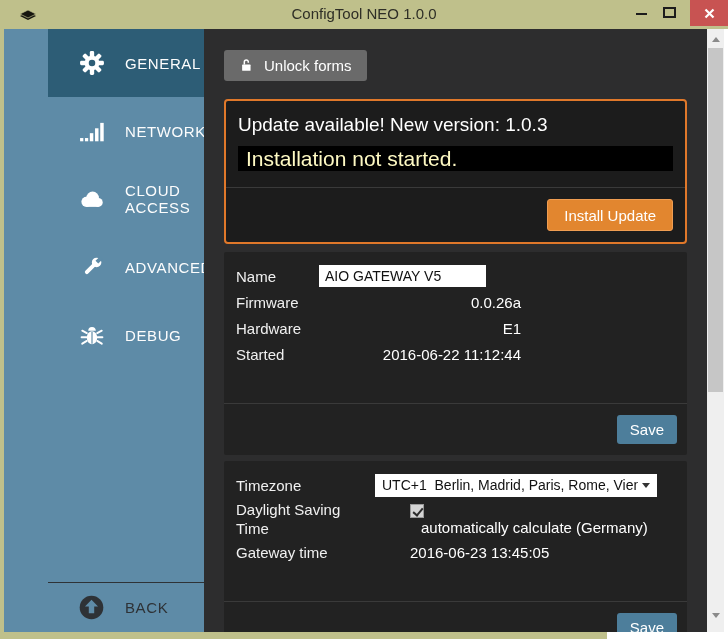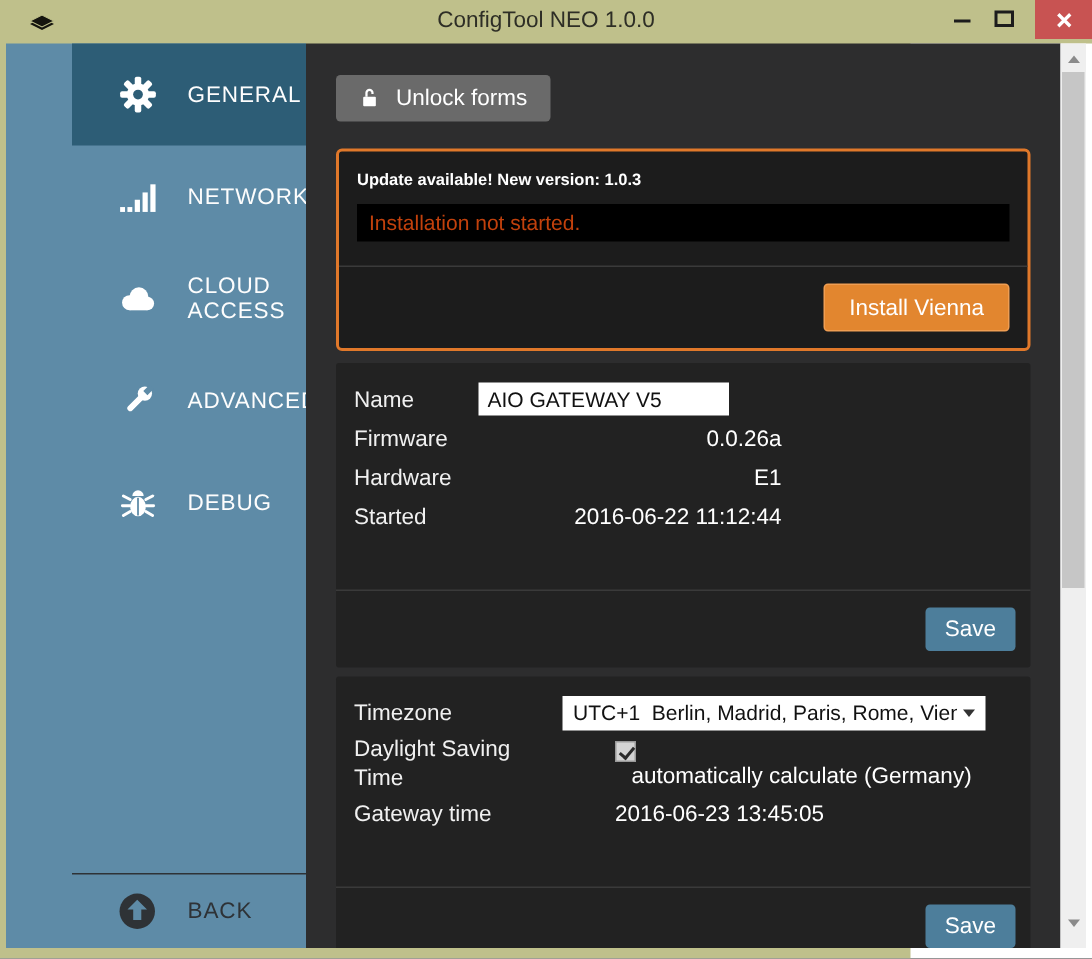--- a/index.html
+++ b/index.html
@@ -33,23 +33,23 @@
   .content { position:absolute; left:204px; top:29px; width:503px; height:603px;
              background:#2d2d2e; padding:21px 20px 0 20px; overflow:hidden; }
 
   .unlock-btn { display:inline-flex; align-items:center; height:31px; padding:0 15px;
                 background:#6a6a6a; border:none; border-radius:3px; color:#fff; font-size:15px;
                 font-family:inherit; cursor:pointer; margin-bottom:18px; }
   .unlock-btn svg { margin-right:10px; }
 
   .update-panel { border:2px solid #e0782a; border-radius:4px; background:#1c1c1c; margin-bottom:8px; }
   .update-top { padding:13px 12px 16px 12px; }
-  .update-title { color:#fff; font-size:11px; font-weight:bold; margin-bottom:10px; }
+  .update-title { color:#fff; font-size:19px; font-weight:normal; margin-bottom:10px; }
   .update-status { background:#000; height:25px; line-height:25px; padding-left:8px;
-                   color:#c2410c; font-size:14px; }
+                   color:#fef9c3; font-size:21px; }
   .update-footer { border-top:1px solid #3a3a3a; padding:11px 12px; display:flex; justify-content:flex-end; }
   .install-btn { height:32px; padding:0 16px; background:#e2862f; border:1px solid #ef9d52;
                  border-radius:3px; color:#fff; font-size:15px; font-family:inherit; cursor:pointer; }
 
   .panel { background:#222222; border-radius:2px; margin-bottom:6px; }
   .panel-body { padding:12px 12px 20px 12px; }
   .panel-footer { border-top:1px solid #3a3a3a; padding:11px 10px; display:flex; justify-content:flex-end;margin-top:17px; }
   .save-btn { height:29px; padding:0 13px; background:#4d7e9b; border:none; border-radius:3px;
               color:#fff; font-size:15px; font-family:inherit; cursor:pointer; }
 
@@ -206,21 +206,21 @@
       <span>Unlock forms</span>
     </button>
 
     
     <div class="update-panel">
       <div class="update-top">
         <div class="update-title">Update available! New version: 1.0.3</div>
         <div class="update-status">Installation not started.</div>
       </div>
       <div class="update-footer">
-        <button class="install-btn">Install Vienna</button>
+        <button class="install-btn">Install Update</button>
       </div>
     </div>
 
     
     <div class="panel form1">
       <div class="panel-body">
         <div class="row">
           <span class="lbl">Name</span>
           <input class="name-input" value="AIO GATEWAY V5" style="">
         </div>

